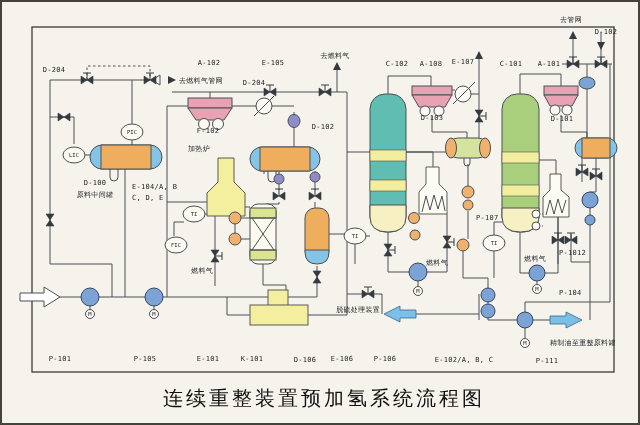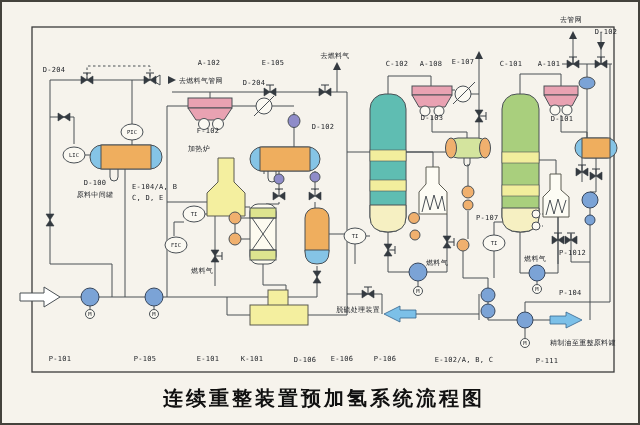--- a/index.html
+++ b/index.html
@@ -6,21 +6,21 @@
   .page{position:relative;width:640px;height:425px;background:#f6f3ec;
         box-sizing:border-box;border:2px solid #44423c;overflow:hidden;
         font-family:"Liberation Sans",sans-serif;}
   svg{position:absolute;left:0;top:0;}
   .lbl{font-family:"DejaVu Sans Mono",monospace;font-size:7px;fill:#22252a;letter-spacing:.3px;}
   .ins{font-family:"DejaVu Sans Mono",monospace;font-size:5.5px;fill:#22252a;}
   .pline{stroke:#4a5055;stroke-width:1;fill:none;}
   .dline{stroke:#4a5055;stroke-width:1;fill:none;stroke-dasharray:2.5,2.5;}
   .bubble{fill:#fbf9f2;stroke:#4a5055;stroke-width:1;}
   .title{position:absolute;left:8px;right:0;top:383px;text-align:center;
-         font-size:20px;font-weight:bold;color:#101010;letter-spacing:3px;
+         font-size:20px;font-weight:normal;color:#101010;letter-spacing:3px;
          font-family:"Liberation Sans",sans-serif;}
 </style>
 </head>
 <body>
 
 <div class="page">
 <svg width="640" height="425" viewBox="0 0 640 425">
   <defs>
     <g id="v">
           <path d="M-6,-4 L-6,4 L0,0 Z M6,-4 L6,4 L0,0 Z" fill="#343a40" stroke="#343a40" stroke-width="0.6"></path>

